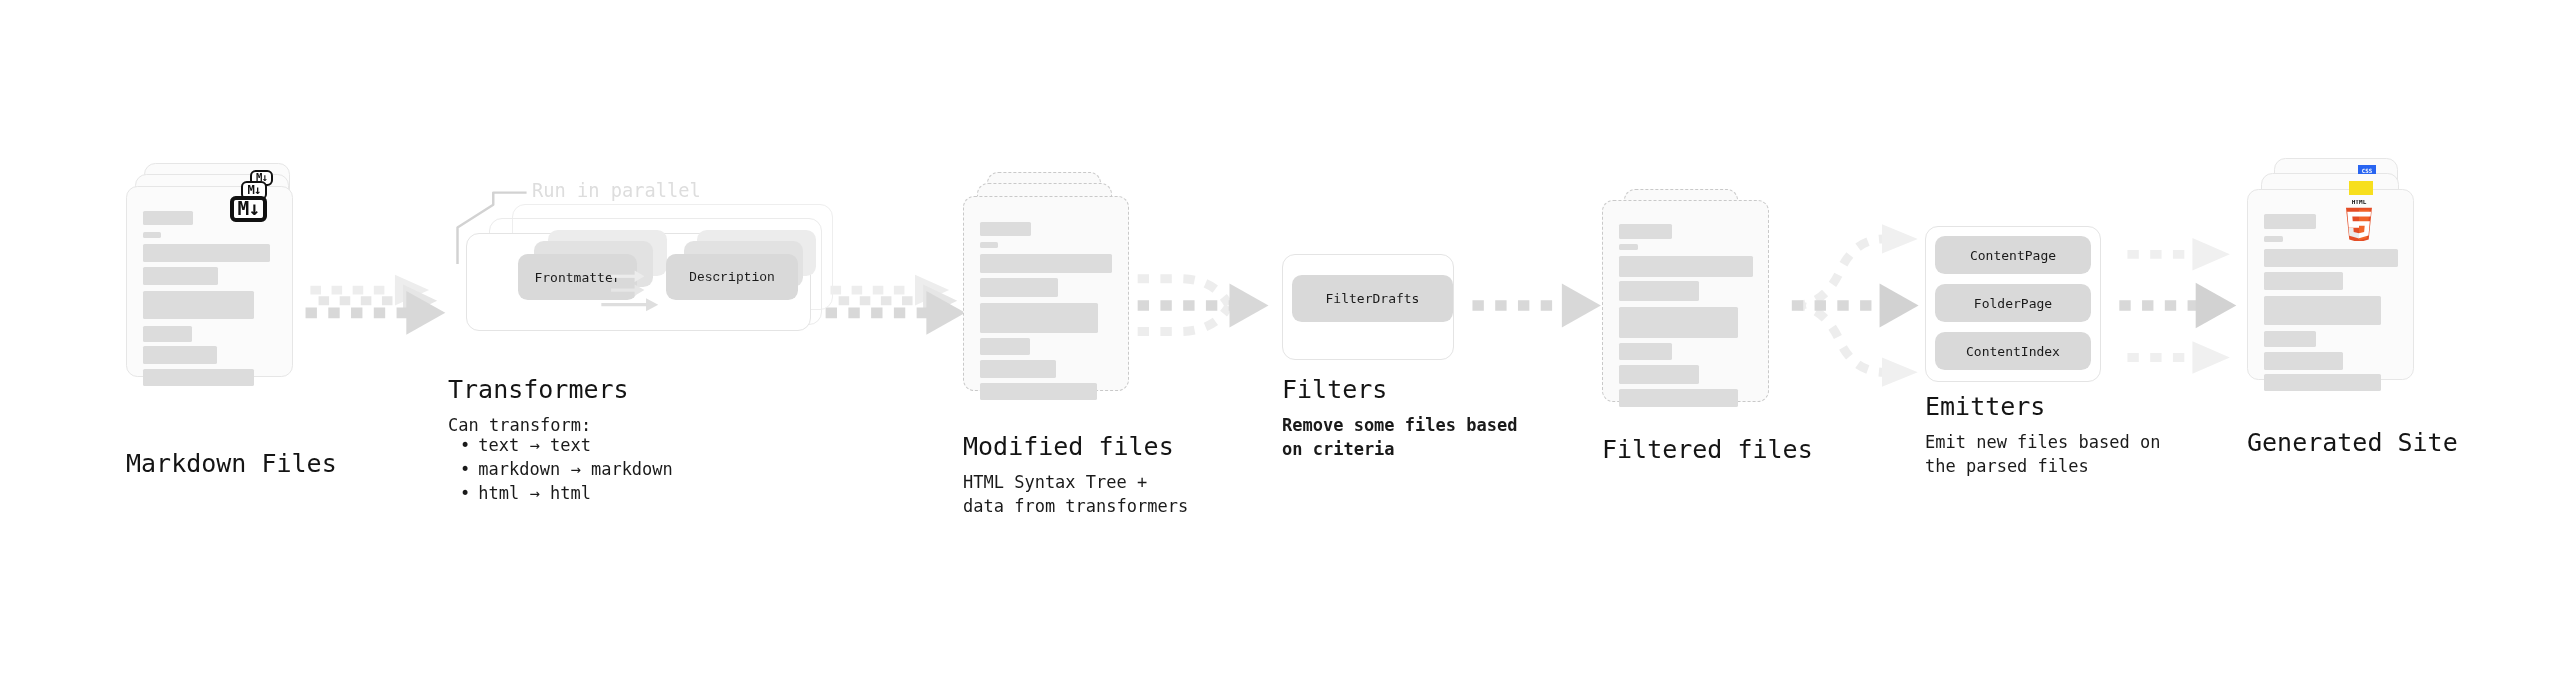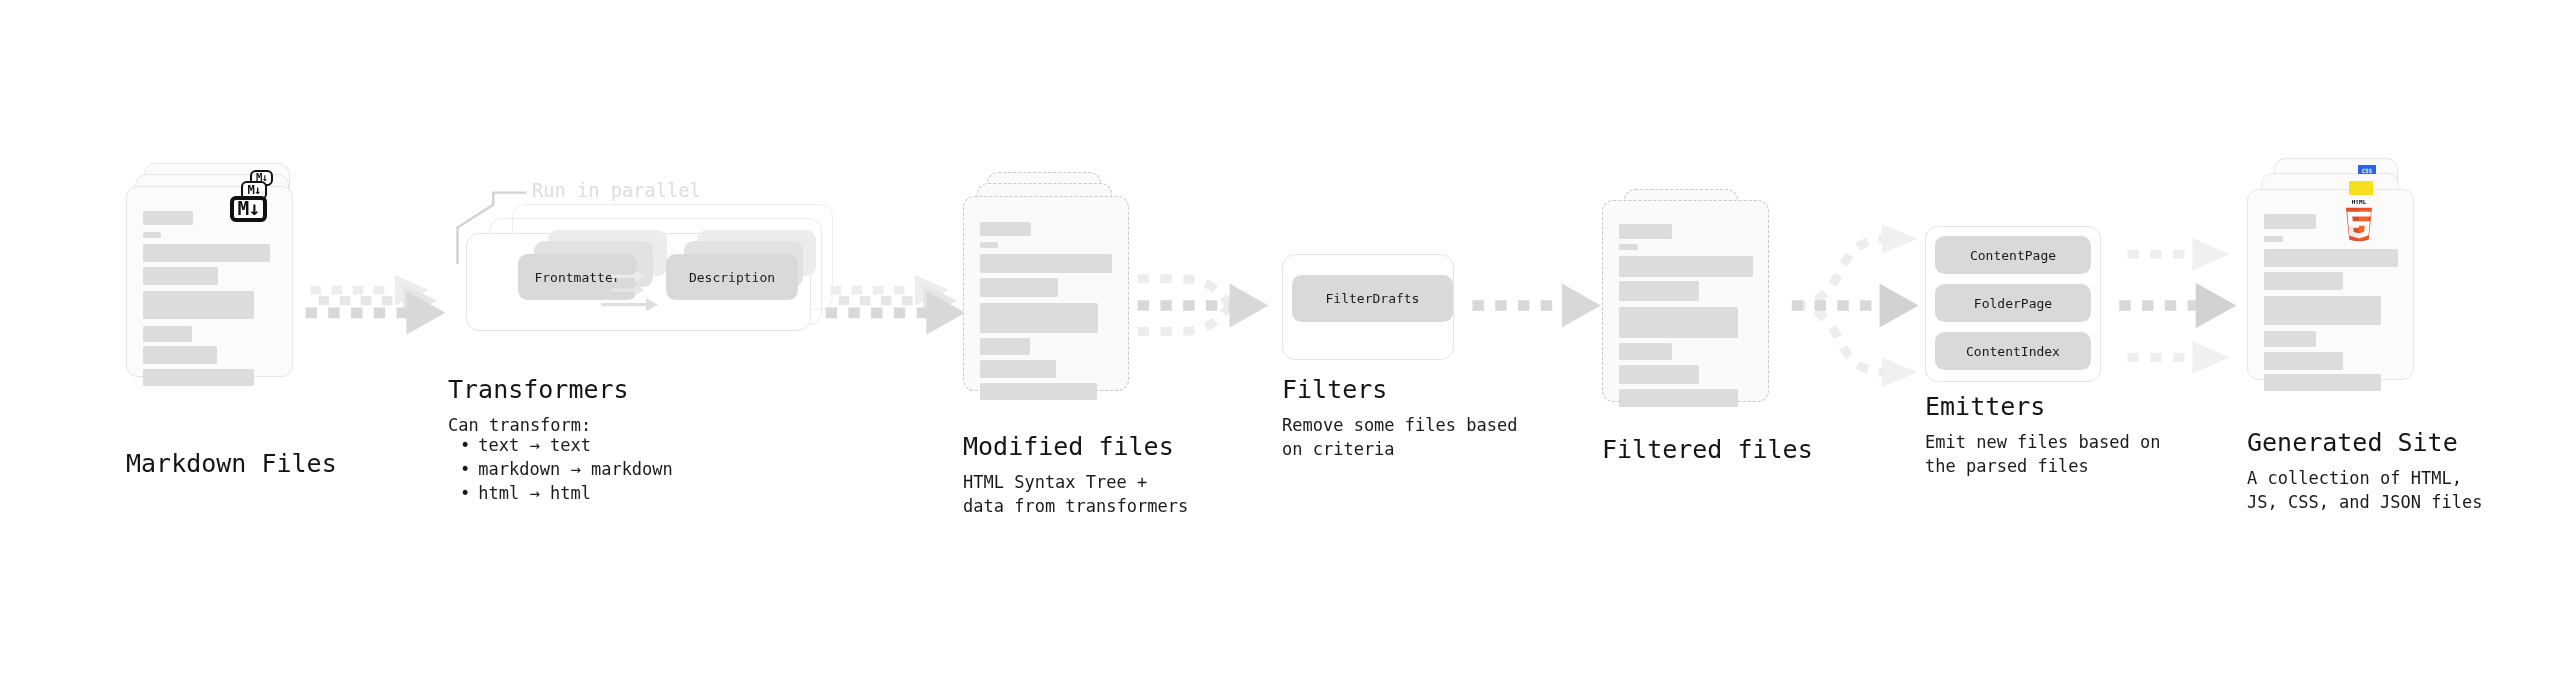--- a/index.html
+++ b/index.html
@@ -196,21 +196,21 @@
 
   <div class="abs" style="left:443px; top:207px;">
     <div class="chip ghost2" style="left:105px; top:23px; width:119px; height:46px;"></div>
     <div class="chip ghost1" style="left:91px; top:34px; width:119px; height:46px;"></div>
     <div class="chip" style="left:75px; top:47px; width:119px; height:46px;">Frontmatter</div>
   </div>
 
   <div class="abs" style="left:443px; top:207px;">
     <div class="chip ghost2" style="left:254px; top:23px; width:119px; height:46px;"></div>
     <div class="chip ghost1" style="left:241px; top:34px; width:119px; height:46px;"></div>
-    <div class="chip" style="left:223px; top:47px; width:132px; height:46px;">Description</div>
+    <div class="chip" style="left:223px; top:47px; width:132px; height:46px;font-family:Liberation Mono, monospace;">Description</div>
   </div>
 
   <svg class="overlay" width="2576" height="681" viewBox="0 0 3170 838">
     <g>
       <line x1="752" y1="340" x2="783" y2="340" stroke="#ececec" stroke-width="4"></line>
       <polygon points="781,333 793,340 781,347" fill="#ececec"></polygon>
       <line x1="752" y1="357" x2="783" y2="357" stroke="#e6e6e6" stroke-width="4"></line>
       <polygon points="781,350 793,357 781,364" fill="#e6e6e6"></polygon>
       <line x1="740" y1="375" x2="798" y2="375" stroke="#dedede" stroke-width="4"></line>
       <polygon points="795,367 810,375 795,383" fill="#dedede"></polygon>
@@ -245,21 +245,21 @@
       </div>
     </div>
   </div>
   <div class="caption-title" style="left:963px; top:432px;">Modified files</div>
   <div class="caption-sub" style="left:963px; top:470px;">HTML Syntax Tree +
 data from transformers</div>
 
   <div class="group-box solidbg" style="left:1282px; top:254px; width:172px; height:106px;"></div>
   <div class="chip" style="left:1292px; top:275px; width:161px; height:47px;">FilterDrafts</div>
   <div class="caption-title" style="left:1282px; top:375px;">Filters</div>
-  <div class="caption-sub" style="left:1282px; top:413px;">Remove some files based
+  <div class="caption-sub" style="left:1282px; top:413px;font-weight:bold;">Remove some files based
 on criteria</div>
 
   <div class="doc-stack" style="left:1602px; top:189px;">
     <div class="doc dashed" style="left:22px; top:0px; width:114px; height:36px;"></div>
     <div class="doc dashed" style="left:0px; top:11.4px; width:167px; height:202px;">
       <div class="doc-body">
         <div class="line" style="left:16.3px; top:23px; width:53px; height:14.6px;"></div>
         <div class="line" style="left:16.3px; top:43px; width:18.7px; height:5.7px;"></div>
         <div class="line" style="left:16.3px; top:55px; width:134px; height:20.3px;"></div>
         <div class="line" style="left:16.3px; top:80px; width:80px; height:19.5px;"></div>
@@ -306,17 +306,15 @@
         <path fill="#e44d26" d="M71 110 L117 560 L255 600 L394 560 L440 110 Z"></path>
         <path fill="#f16529" d="M256 136 L256 572 L368 541 L407 136 Z"></path>
         <path fill="#ffffff" d="M256 300 H167 l-6-68 h95 v-66 H89 l2 22 18 205 h147 z"></path>
         <path fill="#ebebeb" d="M256 472 l-75-20 -5-57 h-67 l9 112 138 38 z"></path>
         <path fill="#ffffff" d="M255 300 v66 h82 l-8 87 -74 20 v69 l136 -38 19 -204 z"></path>
         <path fill="#ffffff" d="M255 166 v66 h166 l5 -66 z"></path>
       </svg>
     </div>
   </div>
   <div class="caption-title" style="left:2247px; top:428px;">Generated Site</div>
-  <div class="caption-sub" style="left:2247px; top:466px;">A collection of HTML,
-JS, CSS, and JSON files</div>
 
 </div>
 
 
 </body></html>

